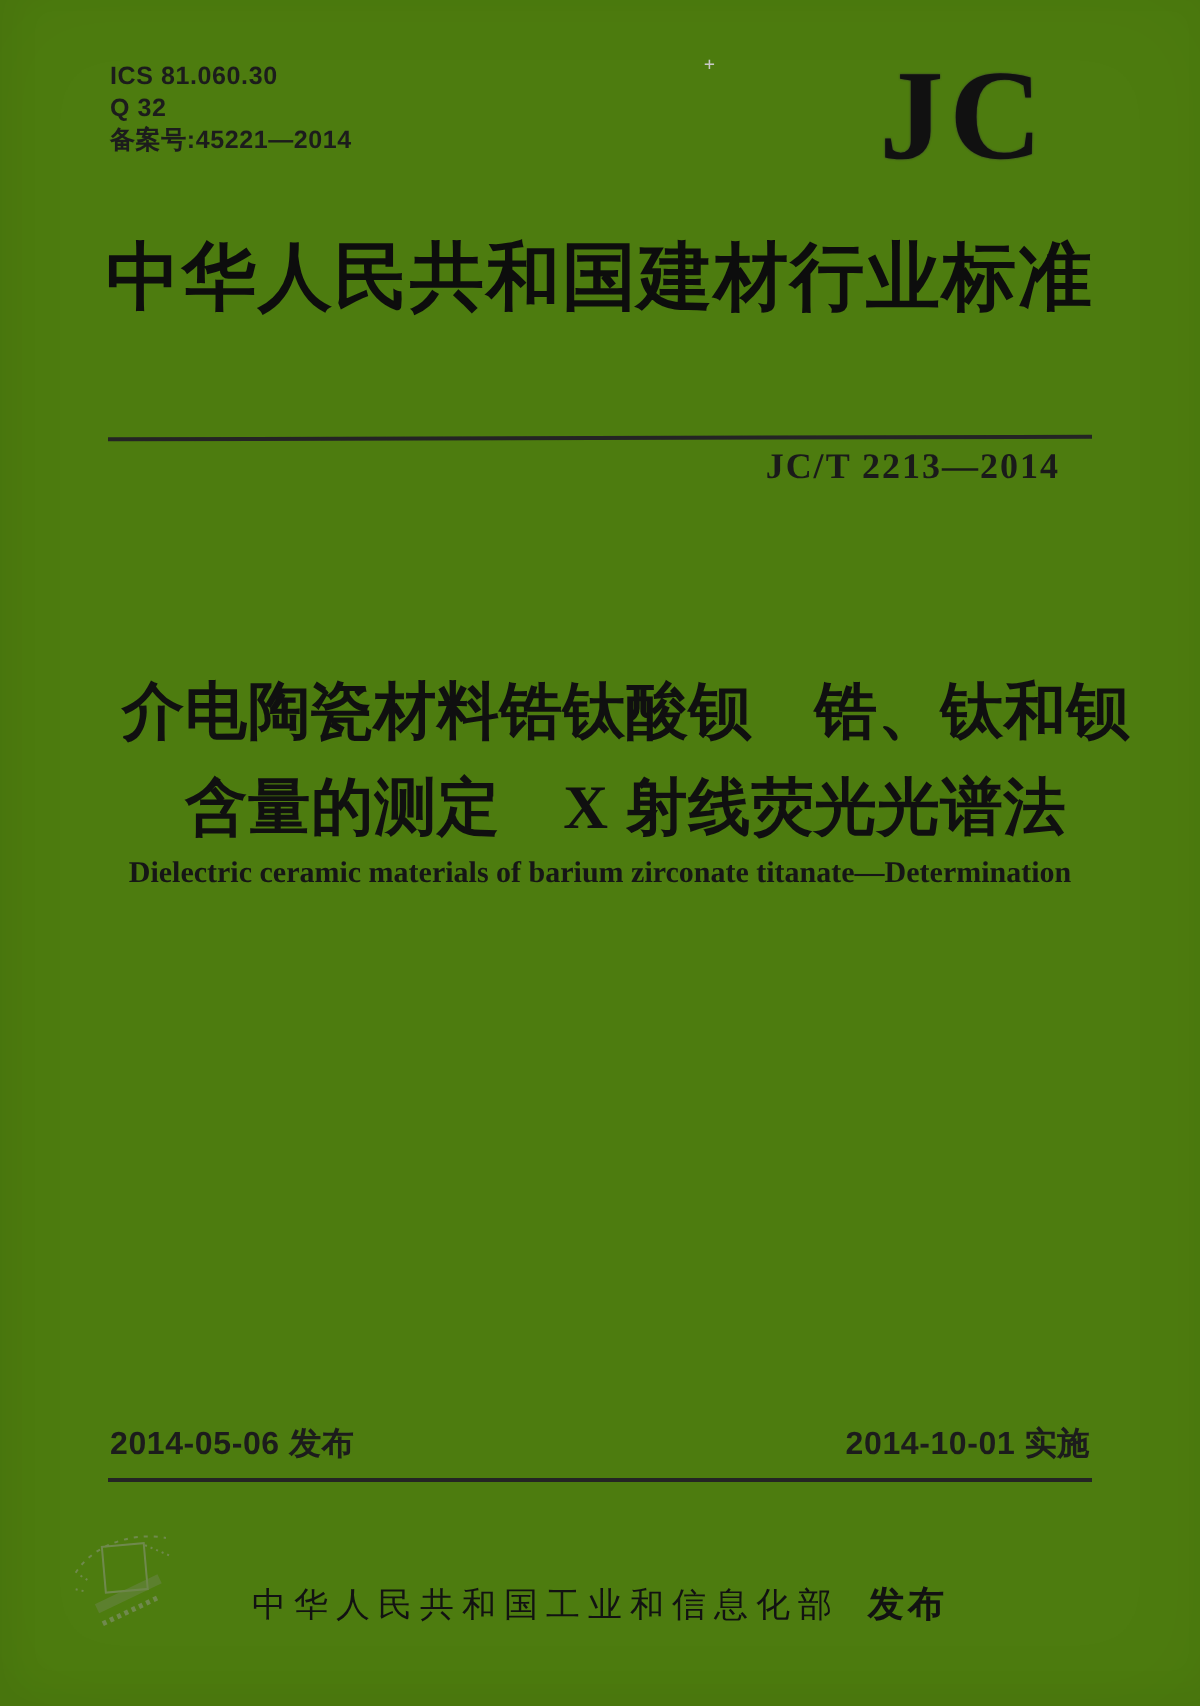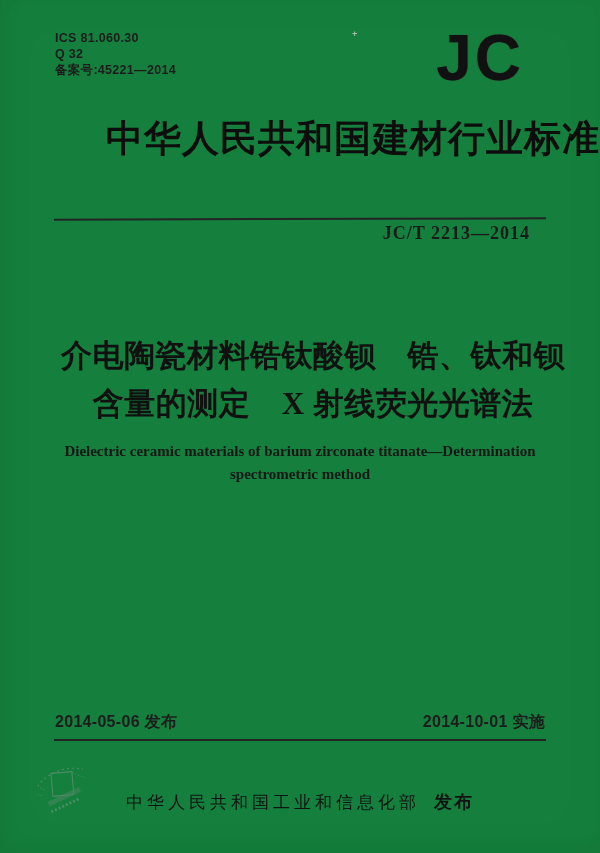--- a/index.html
+++ b/index.html
@@ -5,44 +5,44 @@
   html,body{margin:0;padding:0;}
   body{
     width:600px;height:853px;
     background:#e9e9e7;
     font-family:"Liberation Serif","DejaVu Serif",serif;
     -webkit-font-smoothing:antialiased;
   }
   .page{
     position:relative;
     width:600px;height:853px;
-    background:#15803d;
+    background:#4d7c0f;
     box-shadow:inset 0 0 50px rgba(0,0,0,0.035), inset 6px -6px 18px rgba(0,0,0,0.04);
     overflow:hidden;
     color:#141414;
   }
   
   .ics-block{
     position:absolute;left:55px;top:30px;
     font-family:"Liberation Sans","DejaVu Sans",sans-serif;
     font-size:12.5px;font-weight:bold;line-height:16px;
     color:#1c1c1c;letter-spacing:.3px;
   }
   
   .jc-logo{
     position:absolute;top:26px;right:76px;
-    font-family:Liberation Sans, sans-serif;
+    font-family:Liberation Serif, serif;
     font-size:64px;font-weight:bold;line-height:1;
     letter-spacing:3px;color:#111;
     text-shadow:0 0 1px #333;
   }
   
   .std-title{
     position:absolute;top:114px;left:0;right:0;margin:0;
-    text-align:right;
+    text-align:center;
     font-size:37px;font-weight:bold;letter-spacing:1px;
     color:#0d0d0d;
     font-family:"Liberation Serif","DejaVu Serif",serif;
   }
   .std-number{
     position:absolute;top:175px;right:70px;
     font-size:18px;font-weight:bold;letter-spacing:1px;
     color:#1a1a1a;
     font-family:"Liberation Serif","DejaVu Serif",serif;
     margin-top:48px;
@@ -57,21 +57,21 @@
   .zh-title{
     position:absolute;top:332px;left:0;right:0;
     text-align:center;
     font-size:31px;font-weight:bold;line-height:48px;
     letter-spacing:.5px;color:#101010;
     font-family:"Liberation Serif","DejaVu Serif",serif;
     padding-left:26px;
   }
   
   .en-title{
-    position:absolute;top:440px;left:40px;right:40px;
+    position:absolute;top:426px;left:40px;right:40px;
     text-align:center;
     font-size:15px;font-weight:bold;line-height:22.5px;
     color:#161616;
     font-family:"Liberation Serif","DejaVu Serif",serif;
   }
   
   .stamp{
     position:absolute;left:30px;top:760px;width:70px;height:64px;
     opacity:.45;transform:rotate(-14deg);
     pointer-events:none;
@@ -127,21 +127,20 @@
 
   <div class="rule rule-top"></div>
 
   <div class="zh-title">
     <div>介电陶瓷材料锆钛酸钡　锆、钛和钡</div>
     <div>含量的测定　X 射线荧光光谱法</div>
   </div>
 
   <div class="en-title">
     <div>Dielectric ceramic materials of barium zirconate titanate—Determination</div>
-    <div>spectrometric method</div>
   </div>
 
   <div class="stamp">
     <svg width="70" height="64" viewBox="0 0 70 64" xmlns="http://www.w3.org/2000/svg">
       <g fill="none" stroke="#9a9a9a" stroke-width="1">
         <rect x="24" y="12" width="21" height="23" transform="rotate(9 34 23)"></rect>
         <path d="M10 20 C 20 10, 40 6, 58 14" stroke-dasharray="2 3"></path>
         <path d="M47 15 l12 9" stroke-dasharray="1 2"></path>
         <path d="M16 40 l34 -7" stroke="#8c8c8c" stroke-width="5" opacity="0.55"></path>
         <path d="M17 48 l30 -6" stroke="#9a9a9a" stroke-width="2.5" stroke-dasharray="2 2"></path>

